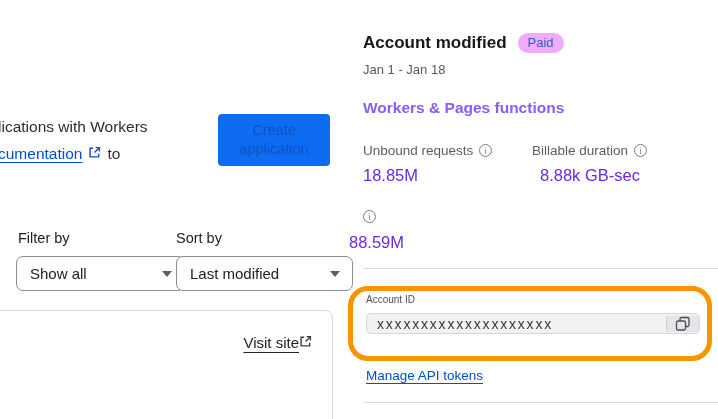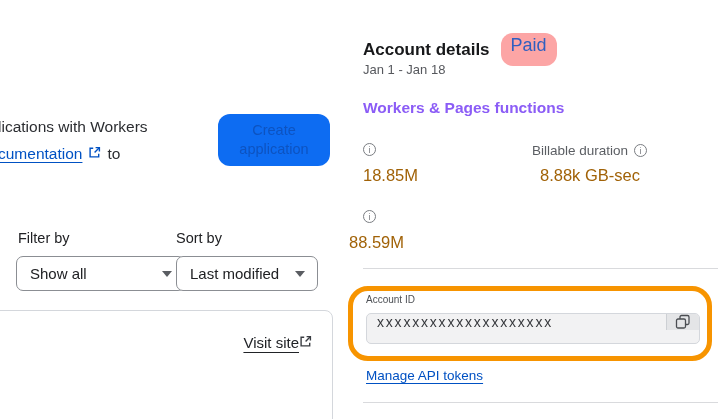--- a/index.html
+++ b/index.html
@@ -13,21 +13,21 @@
   }
   .abs{position:absolute;}
 
   
   .intro{left:-2px;top:113px;font-size:15.5px;line-height:27px;color:#2b2d31;white-space:nowrap;}
   .intro .line2{display:flex;align-items:center;gap:6px;}
   .intro a{color:#0051c3;text-decoration:underline;text-underline-offset:3px;cursor:pointer;}
   .ext-icon{display:inline-block;color:#0051c3;}
   .create-btn{
     left:218px;top:114px;width:112px;height:52px;
-    background:#0d6cf2;border:none;border-radius:12px;
+    background:#0d6cf2;border:none;border-radius:4px;
     color:#0d53c0;font-size:14.5px;line-height:19px;
     display:flex;align-items:center;justify-content:center;text-align:center;
     font-family:inherit;cursor:pointer;padding:0 12px;
   }
   .field-label{font-size:14.5px;color:#202124;}
   .dropdown{
     top:256px;height:35px;border:1px solid #8b8e93;border-radius:7px;
     background:#fff;display:flex;align-items:center;justify-content:space-between;
     padding:0 12px 0 13px;font-size:15px;color:#202124;cursor:pointer;box-sizing:border-box;
   }
@@ -40,38 +40,38 @@
     position:absolute;right:20px;top:23px;display:flex;align-items:center;
     font-size:15px;font-weight:500;color:#212327;
   }
   .visit .vlabel{text-decoration:underline;text-underline-offset:4px;cursor:pointer;}
   .visit .ext-icon{color:#3a3d42;}
 
   
   .acct-title-row{left:363px;top:33px;display:flex;align-items:center;gap:11px;}
   .acct-title{font-size:17px;font-weight:700;color:#17181a;}
   .badge{
-    background:#fca5a5;color:#2f5fc0;font-size:18px;
-    border-radius:12px;padding:3px 10px 12px;line-height:1;
+    background:#f0abfc;color:#2f5fc0;font-size:13px;
+    border-radius:12px;padding:3px 10px 4px;line-height:1;
   }
   .date-range{left:363px;top:62px;font-size:13px;color:#56585d;}
   .section-title{left:363px;top:99px;font-size:15.5px;font-weight:700;color:#8b5cf6;}
   .metric-label{font-size:13.5px;color:#5b5e63;display:flex;align-items:center;gap:6px;}
-  .metric-value{font-size:16.5px;color:#a16207;}
+  .metric-value{font-size:16.5px;color:#6d28d9;}
   .info-icon{
     width:13px;height:13px;border:1px solid #7a7d82;border-radius:50%;
     color:#7a7d82;font-size:9px;display:inline-flex;align-items:center;justify-content:center;
     box-sizing:border-box;font-style:normal;
   }
   .divider{height:1px;background:#d9dadd;left:363px;width:355px;}
   .acct-id-label{left:366px;top:294px;font-size:10px;color:#4e5156;}
   .acct-id-wrap{
-    left:366px;top:313px;width:334px;height:31px;box-sizing:border-box;
+    left:366px;top:313px;width:334px;height:21px;box-sizing:border-box;
     border:1px solid #d4d7dc;border-radius:5px;background:#f2f2f3;
-    display:flex;align-items:flex-start;overflow:hidden;
+    display:flex;align-items:center;overflow:hidden;
   }
   .acct-id-input{
     flex:1;border:none;background:transparent;outline:none;
     font-family:inherit;font-size:14px;color:#37393d;letter-spacing:1.8px;
     padding:0 6px 0 10px;min-width:0;
   }
   .copy-btn{
     width:33px;background:#e4e5e7;border:none;border-left:1px solid #cdd0d4;
     display:flex;align-items:center;justify-content:center;cursor:pointer;padding:0;
   }
@@ -102,48 +102,49 @@
 <button class="abs create-btn">Create application</button>
 
 <div class="abs field-label" style="left:18px;top:230px;">Filter by</div>
 <div class="abs field-label" style="left:176px;top:230px;">Sort by</div>
 
 <div class="abs dropdown" style="left:16px;width:169px;">
   <span>Show all</span>
   <span class="caret"></span>
 </div>
 
-<div class="abs dropdown" style="left:176px;width:142px;">
+<div class="abs dropdown" style="left:176px;width:177px;">
   <span>Last modified</span>
   <span class="caret"></span>
 </div>
 
 <div class="abs card">
   <div class="visit">
     <span class="vlabel">Visit site</span>
     <span class="ext-icon">
       <svg width="13" height="13" viewBox="0 0 13 13" fill="none" stroke="currentColor" stroke-width="1.4">
         <path d="M5.2 2.3 H2.1 V10.9 H10.7 V7.8"></path>
         <path d="M7.6 1.6 H11.4 V5.4"></path>
         <path d="M11.2 1.8 L6.6 6.4"></path>
       </svg>
     </span>
   </div>
 </div>
 
 <div class="abs acct-title-row">
-  <span class="acct-title">Account details</span>
+  <span class="acct-title">Account modified</span>
   <span class="badge">Paid</span>
 </div>
 
 <div class="abs date-range">Jan 1 - Jan 18</div>
 
 <div class="abs section-title">Workers &amp; Pages functions</div>
 
 <div class="abs metric-label" style="left:363px;top:143px;">
+  <span>Unbound requests</span>
   <span class="info-icon">i</span>
 </div>
 <div class="abs metric-value" style="left:363px;top:166px;">18.85M</div>
 
 <div class="abs metric-label" style="left:532px;top:143px;">
   <span>Billable duration</span>
   <span class="info-icon">i</span>
 </div>
 <div class="abs metric-value" style="left:540px;top:166px;">8.88k GB-sec</div>
 

